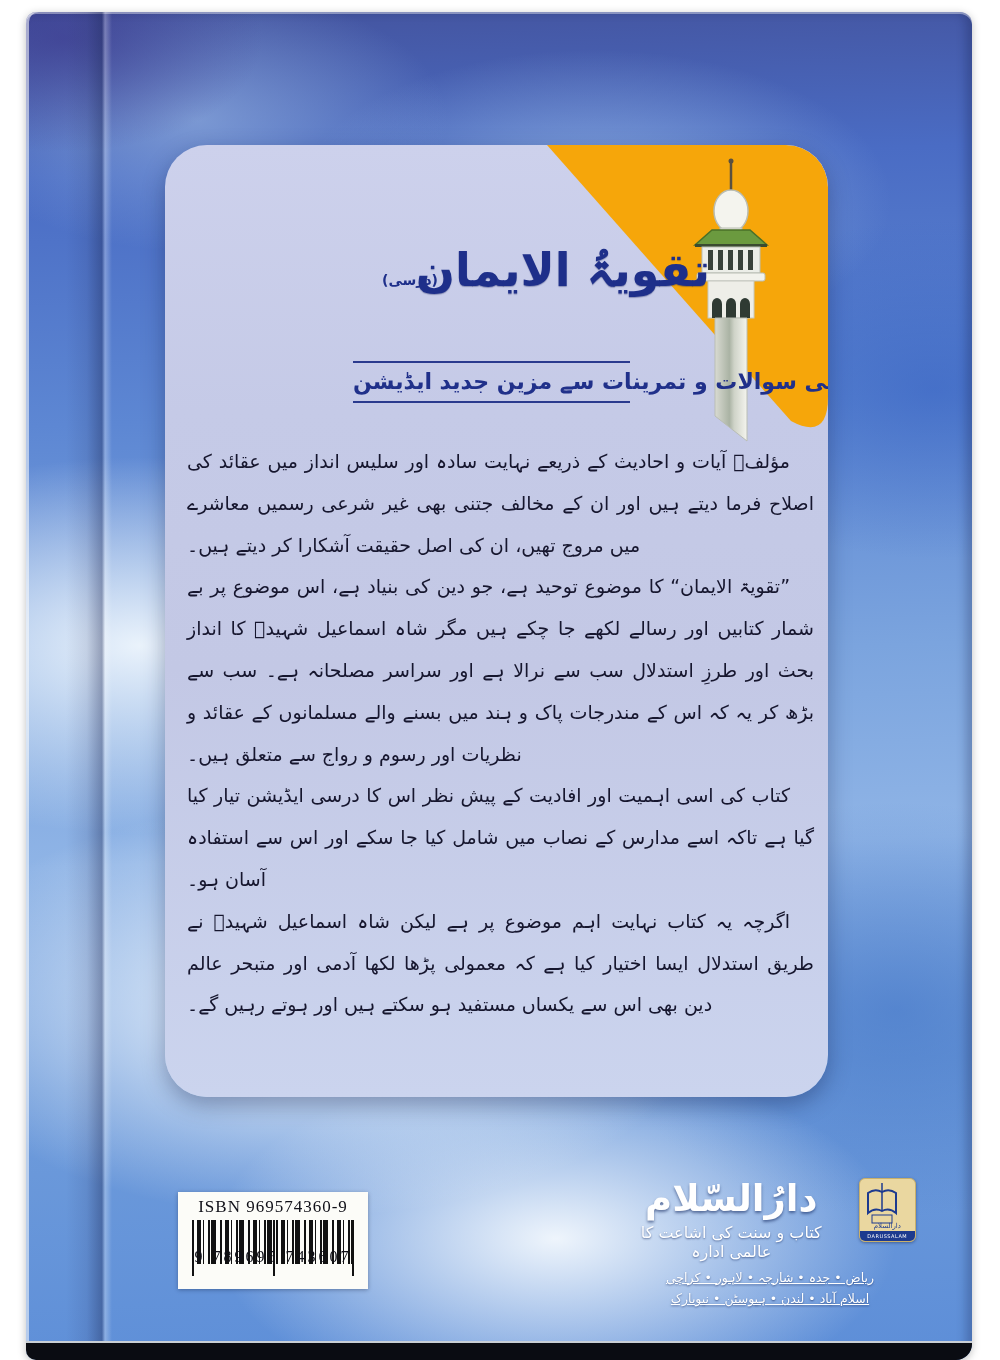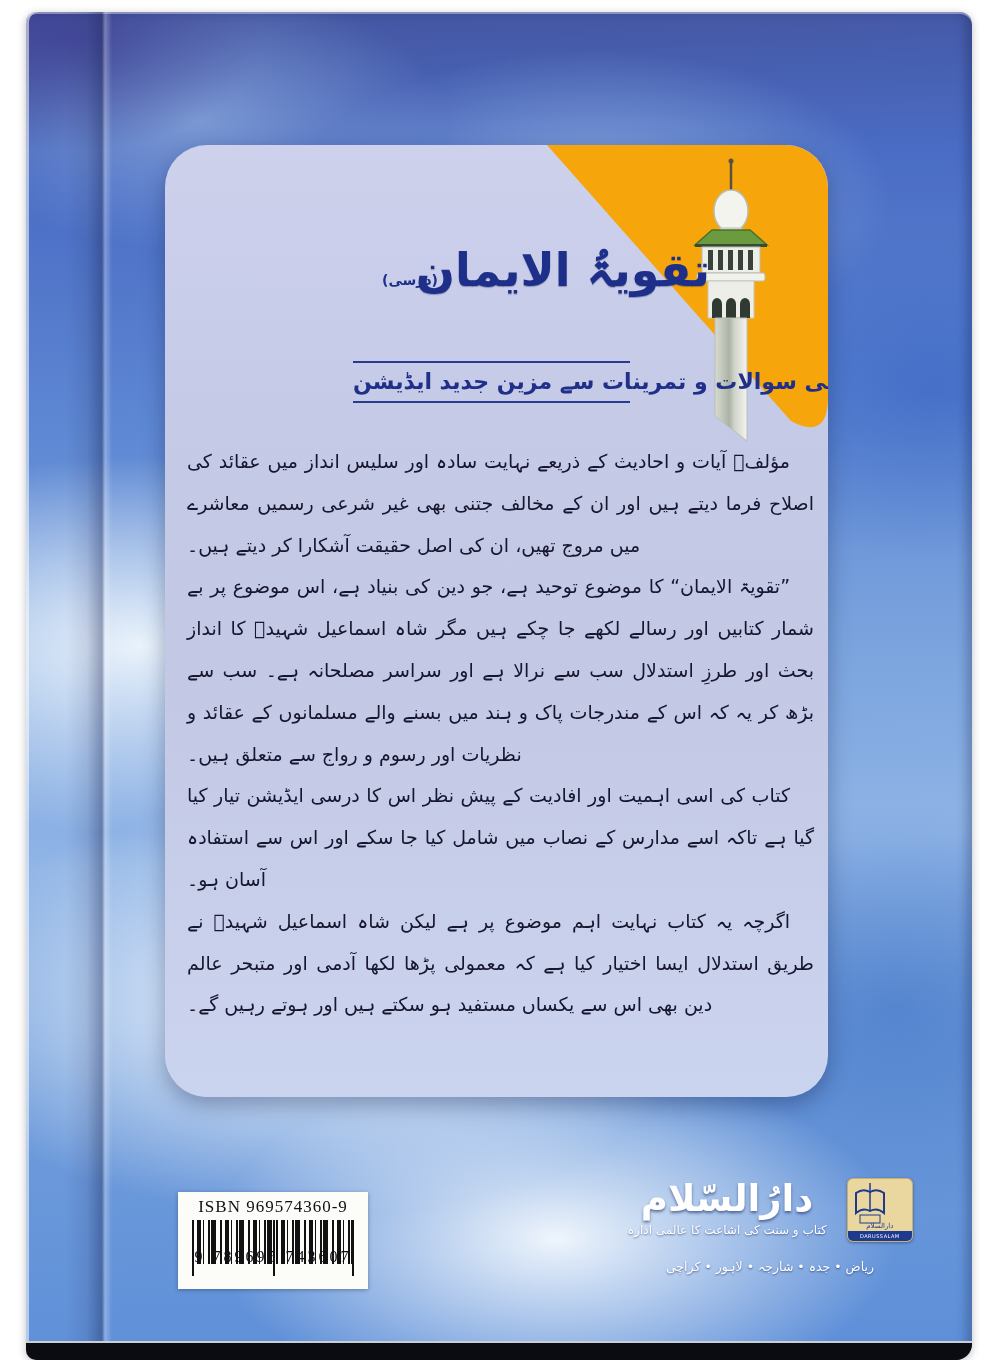--- a/index.html
+++ b/index.html
@@ -62,29 +62,29 @@
   .guard{position:absolute;top:0;width:2px;height:56px;background:var(--barcode-black,#111);}
   .guard.g-left{left:0;} .guard.g-mid{left:50%;} .guard.g-right{right:0;}
   .barcode-digits{position:absolute;left:0;right:0;top:28px;font-family:"Liberation Serif",serif;
         font-size:16px;letter-spacing:3px;color:#101018;background:transparent;}
 
   
   .publisher{position:absolute;left:598px;top:1166px;width:292px;text-align:center;color:#fff;}
   .pub-row{display:flex;justify-content:center;align-items:flex-start;gap:20px;direction:ltr;}
   .pub-name{font-size:37px;font-weight:bold;direction:rtl;line-height:1.15;
         text-shadow:0 2px 3px rgba(15,35,90,.55);}
-  .pub-tagline{font-size:12px;direction:rtl;margin-top:2px;text-shadow:0 1px 2px rgba(15,35,90,.55);}
+  .pub-tagline{font-size:16px;direction:rtl;margin-top:2px;text-shadow:0 1px 2px rgba(15,35,90,.55);}
   .emblem{position:relative;width:44px;height:62px;background:var(--emblem-beige,#ead7a0);
         border:1px solid #c9b06a;border-radius:6px;overflow:hidden;box-shadow:0 1px 3px rgba(10,20,60,.4);padding-left:20px;}
   .emblem svg{position:absolute;left:0;top:0;}
   .emblem-urdu{position:absolute;left:0;right:0;bottom:11px;font-size:7px;color:#1d3a8f;direction:rtl;line-height:1;}
   .emblem-band{position:absolute;left:0;right:0;bottom:0;height:10px;background:#1d3a8f;
         color:#fff;font-size:5px;letter-spacing:.5px;line-height:10px;}
-  .cities{margin-top:14px;font-size:12.5px;line-height:1.75;direction:rtl;
-        text-shadow:0 1px 2px rgba(15,35,90,.6);}
+  .cities{margin-top:6px;font-size:12.5px;line-height:1.75;direction:rtl;
+        text-shadow:0 1px 2px rgba(15,35,90,.6);text-decoration:underline;}
 </style>
 </head>
 <body>
 
 <div class="photo">
   <div class="book">
     <div class="spine-crease"></div>
 
     <div class="panel">
 
@@ -157,18 +157,19 @@
             <line x1="22" y1="13" x2="22" y2="32" stroke="#1d3a8f" stroke-width="1.5"></line>
             <line x1="22" y1="4" x2="22" y2="12" stroke="#1d3a8f" stroke-width="1.5"></line>
             <rect x="12" y="36" width="20" height="8" fill="none" stroke="#1d3a8f" stroke-width="1"></rect>
           </svg>
           <div class="emblem-urdu">دارالسلام</div>
           <div class="emblem-band">DARUSSALAM</div>
         </div>
       </div>
       <div class="cities">
         <div>ریاض • جدہ • شارجہ • لاہور • کراچی</div>
+        <div>اسلام آباد • لندن • ہیوسٹن • نیویارک</div>
       </div>
     </div>
 
     <div class="bottom-strip"></div>
   </div>
 </div>
 
 </body></html>

